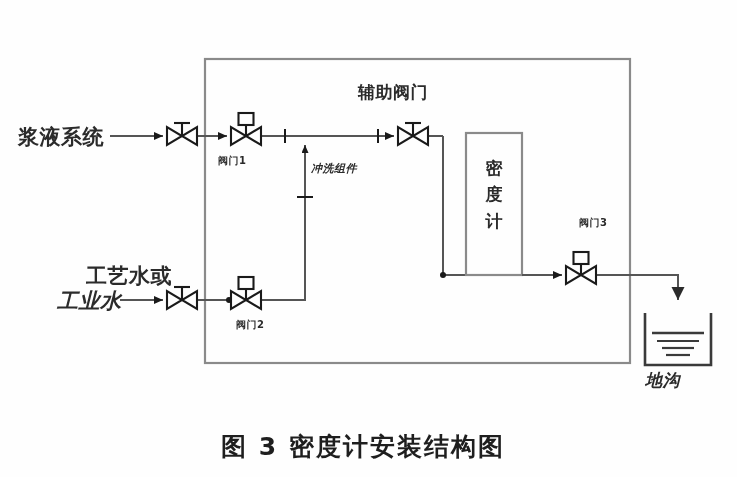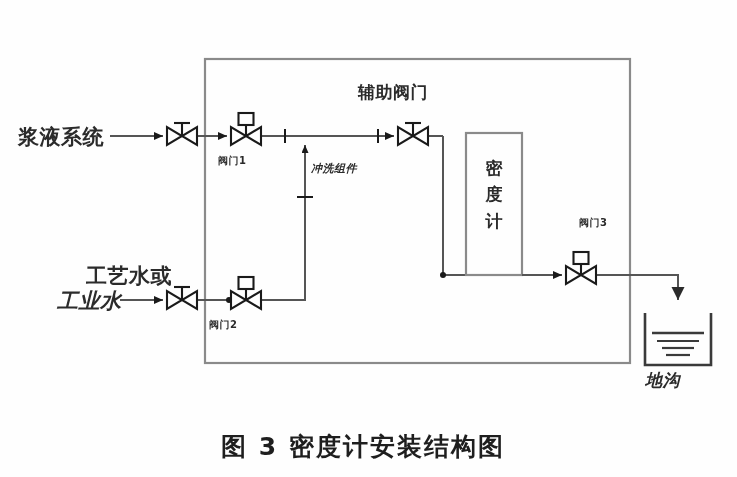--- a/index.html
+++ b/index.html
@@ -163,21 +163,21 @@
 
   <div class="lbl lbl-inlet" style="left:18px; top:126px;">浆液系统</div>
 
   <div class="lbl lbl-inlet" style="left:40px; top:265px;margin-left:46px;">工艺水或</div>
   <div class="lbl lbl-inlet" style="left:57px; top:290px;font-style:italic;">工业水</div>
 
   <div class="lbl lbl-valve" style="left:218px; top:155px;">阀门1</div>
 
   <div class="lbl lbl-aux" style="left:358px; top:83px;">辅助阀门</div>
 
-  <div class="lbl lbl-valve" style="left:209px; top:319px;">阀门2</div>
+  <div class="lbl lbl-valve" style="left:236px; top:319px;">阀门2</div>
 
   <div class="lbl lbl-valve" style="left:579px; top:217px;">阀门3</div>
 
   <div class="lbl lbl-flush" style="left:311px; top:163px;">冲洗组件</div>
 
   <div class="lbl-meter" style="left:483px; top:155px;">
     <span>密</span>
     <span>度</span>
     <span>计</span>
   </div>

